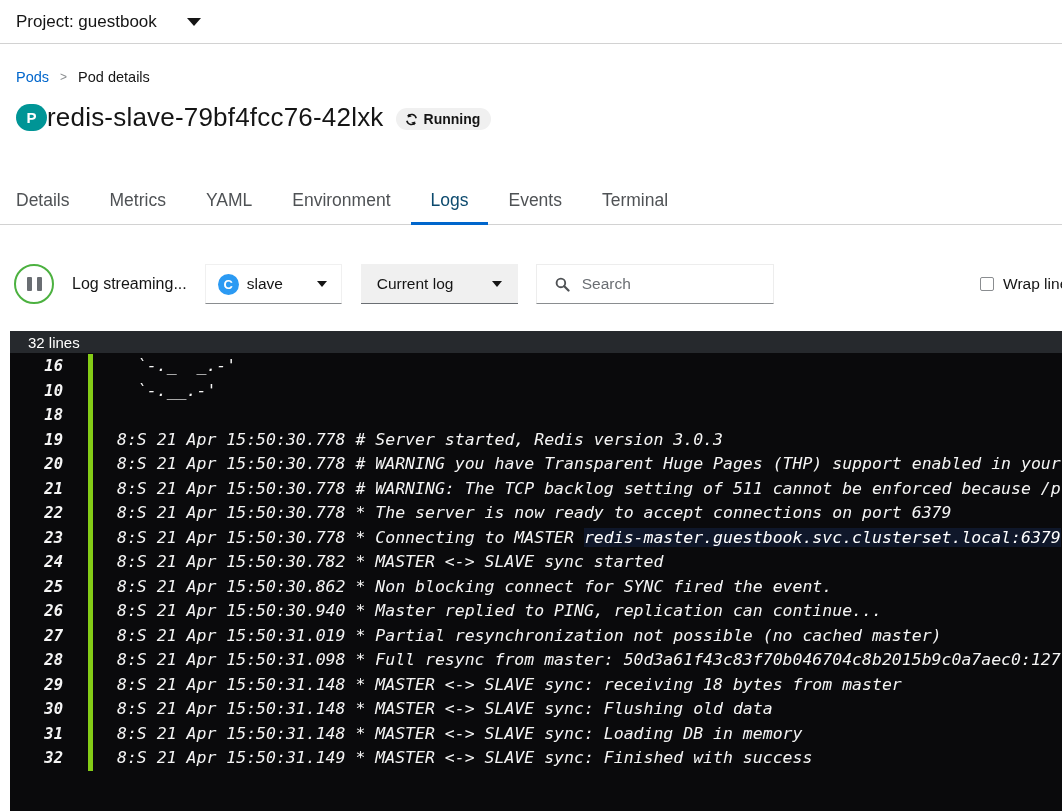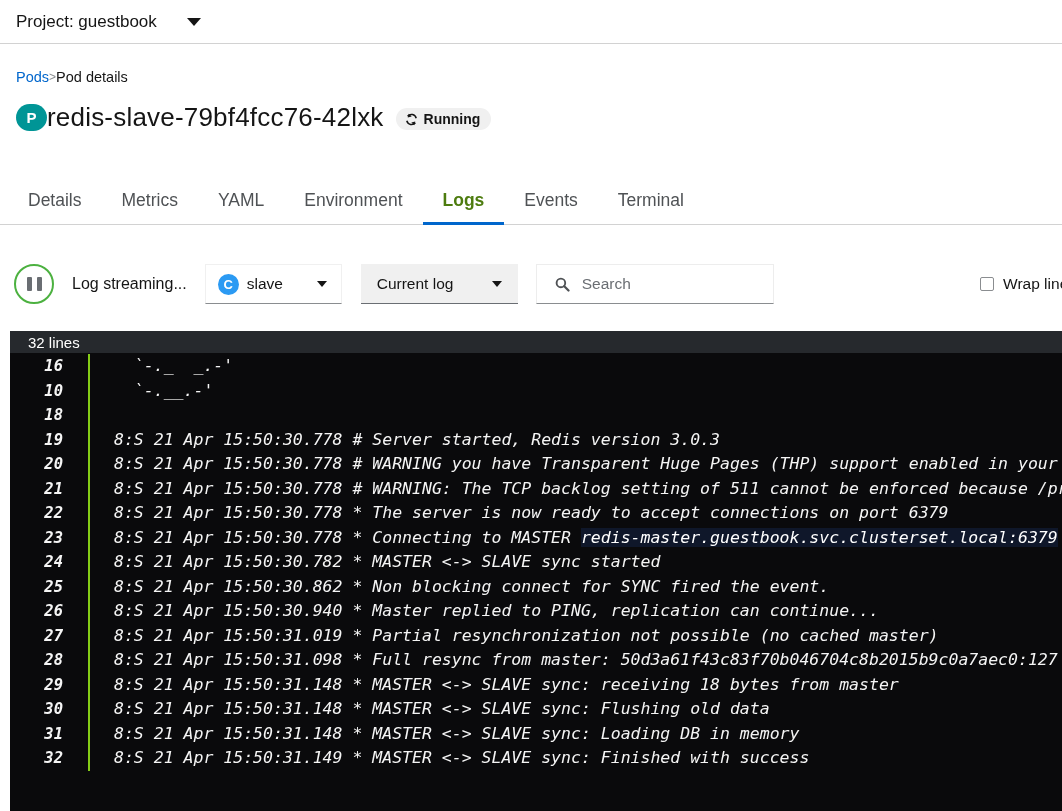--- a/index.html
+++ b/index.html
@@ -36,21 +36,21 @@
     width: 0; height: 0;
     border-left: 5px solid transparent;
     border-right: 5px solid transparent;
     border-top: 6px solid #151515;
   }
 
   
   .breadcrumb {
     padding: 23px 16px 0 16px;
     font-size: 14.5px;
-    display: flex; align-items: center; 
+    display: flex; align-items: center; gap: 11px;
     height: 42px;
   }
   .breadcrumb .link { color: #0066cc; cursor: pointer; }
   .breadcrumb .sep { color: #8a8d90; font-size: 12px; }
   .breadcrumb .current { color: #151515; }
 
   
   .title-row {
     margin-top: 13px;
     padding: 0 16px;
@@ -76,34 +76,34 @@
     background: #f0f0f0;
     border-radius: 12px;
     padding: 3px 11px 3px 9px;
     display: flex; align-items: center; gap: 6px;
     font-size: 14px; font-weight: 600; color: #151515;
   }
 
   
   .tabs {
     margin-top: 42px;
-    padding: 0 28px;
+    padding: 0 16px;
     display: flex;
     border-bottom: 1px solid #d2d2d2;
   }
   .tab {
     padding: 13px 20px 11px 20px;
     font-size: 17.5px;
     color: #4f5255;
     cursor: pointer;
     border-bottom: 3px solid transparent;
     margin-bottom: -1px;
   }
   .tab:first-child { padding-left: 0; }
-  .tab.active { color: #4d7c0f; border-bottom-color: #0066cc; font-weight: bold; }
+  .tab.active { color: #0c4a6e; border-bottom-color: #0066cc; }
 
   
   .controls {
     margin-top: 39px;
     padding-left: 14px;
     display: flex; align-items: center;
     height: 40px;
   }
   .pause-btn {
     width: 40px; height: 40px;
@@ -212,21 +212,21 @@
   }
   .log-line { display: flex; line-height: 24.5px; min-height: 24.5px; }
   .log-line-number {
     width: 53px; flex-shrink: 0;
     text-align: right;
     color: #f5f5f5; font-weight: 700;
     font-size: 15.5px;
   }
   .log-line-text {
     margin-left: 25px;
-    border-left: 2px solid #84cc16;
+    border-left: 5px solid #84cc16;
     padding-left: 24px;
     color: #f5f5f5;
     white-space: pre;
     flex: 1 1 auto;
     overflow: hidden;
   }
   .log-line-text .hl { background: #0f172a; color: #ffffff; text-align: right; }
 
   .log-scrollbar {
     height: 14px;

